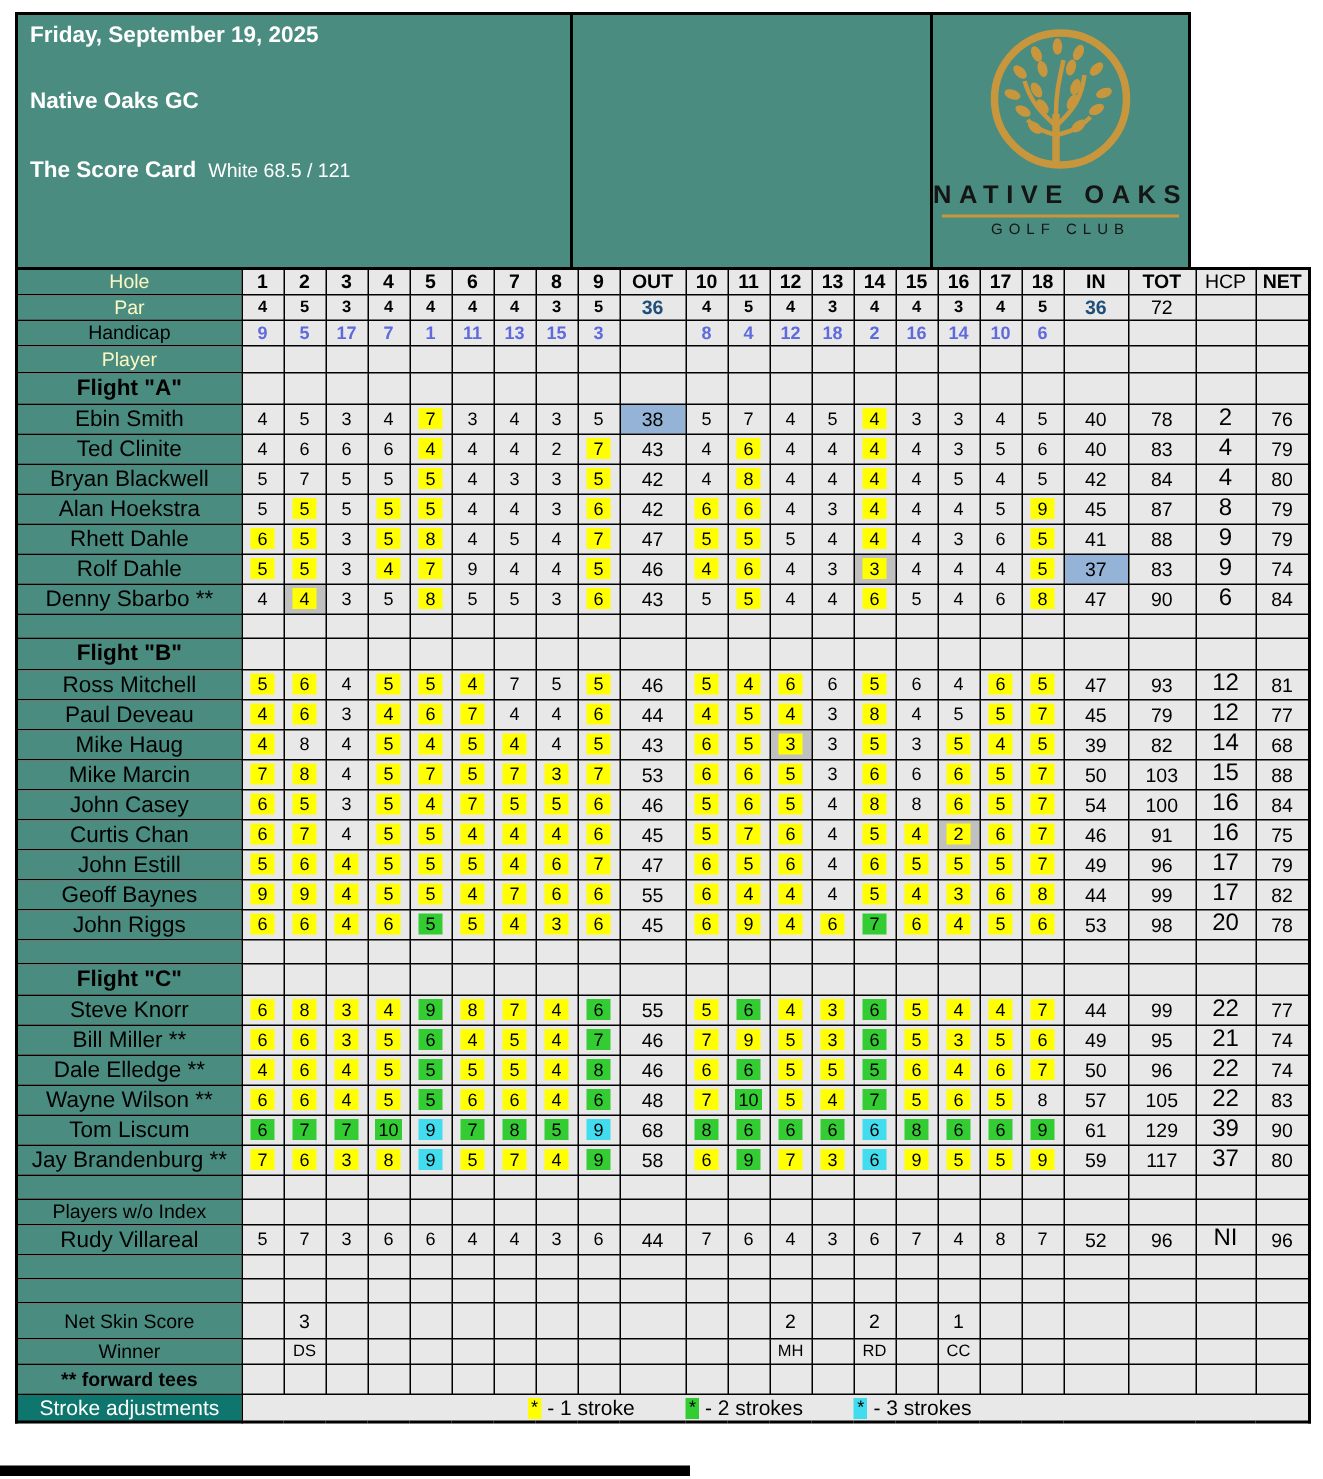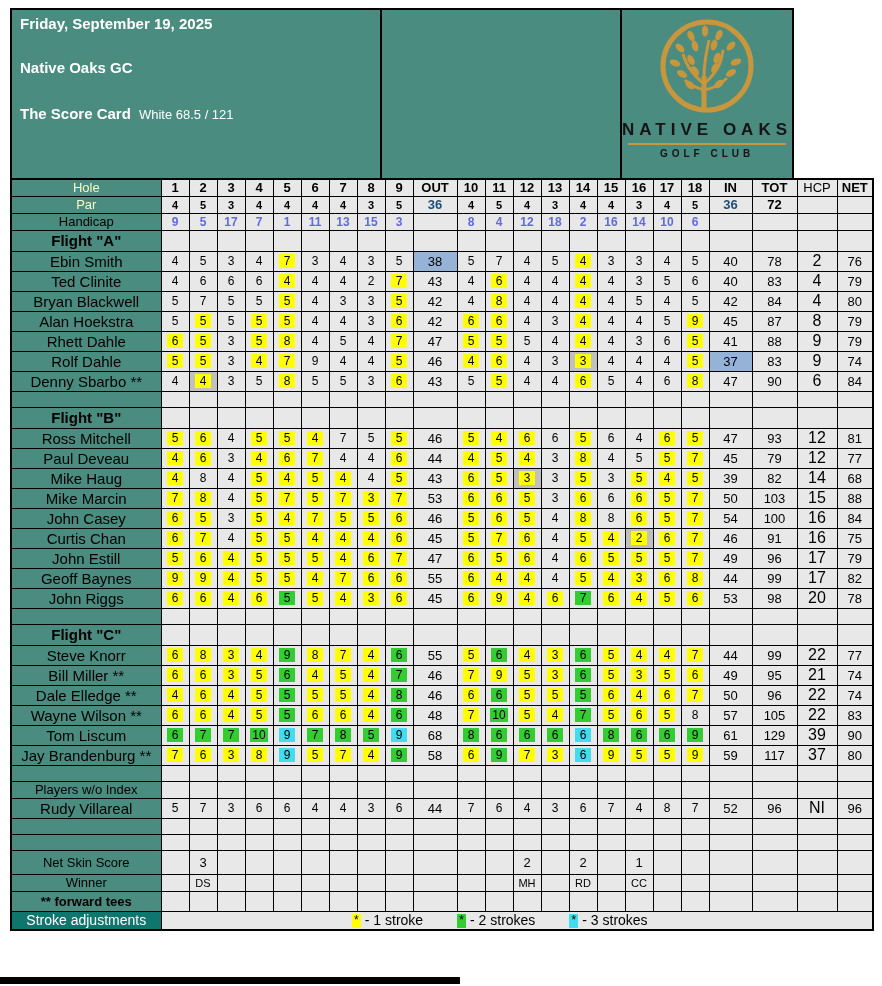--- a/index.html
+++ b/index.html
@@ -12,39 +12,39 @@
   .top-left { width:393px; box-sizing:border-box; padding:5px 0 0 8px; color:#fff; border-right:2px solid #000; }
   .top-mid { width:256px; box-sizing:border-box; border-right:2px solid #000; }
   .top-right { flex:1; display:flex; flex-direction:column; align-items:center; padding-top:4px; }
   .t-date { font-size:15px; font-weight:bold; }
   .t-club { font-size:12px; font-weight:bold; padding-left:7px; margin-top:1px; }
   .t-course { font-size:15px; font-weight:bold; margin-top:27px; }
   .t-scoreline { margin-top:29px; font-size:15px; font-weight:bold; }
   .t-tees { font-weight:normal; font-size:13px; margin-left:8px; }
   .logo-title { color:#151515; font-size:17px; font-weight:600; letter-spacing:5px; margin-top:2px; white-space:nowrap; }
   .logo-rule { width:158px; height:2px; background:#c8963c; margin-top:3px; }
-  .logo-sub { color:#151515; font-size:10px; font-weight:700; letter-spacing:4px; margin-top:3px; white-space:nowrap; }
+  .logo-sub { color:#151515; font-size:10px; font-weight:400; letter-spacing:4px; margin-top:3px; white-space:nowrap; }
 
   
   table.sc { border-collapse:collapse; table-layout:fixed; width:862px; background:#e8e8e8; border:2px solid #000; }
   table.sc td { border:1px solid #000; padding:0; overflow:hidden; white-space:nowrap; text-align:center; vertical-align:middle; }
   td.lbl { background:#4a8c7f; text-align:left; border-right:2px solid #000; }
   .wlabel { color:#fef9c3; font-weight:normal; font-size:13px; padding-left:6px; }
   .blabel { color:#000; font-size:13px; padding-left:6px; }
   .blabel-ind { color:#000; font-size:13px; padding-left:22px; }
   .name { color:#000; font-size:15px; padding-left:7px; }
   .title { color:#000; font-weight:bold; font-size:15px; text-align:center; }
   .score { font-size:12px; color:#000; background:#e8e8e8; }
   .sumv { font-size:13px; }
   .hcpv { font-size:16px; }
   .hole-h { font-weight:bold; font-size:13px; }
   .hcp-h { font-weight:normal; font-size:13px; }
   .par-v { font-weight:bold; font-size:11px; }
   .par-sum { font-weight:bold; color:#1f4e79; font-size:13px; }
-  .tot-par { font-size:13px;font-weight:bold; }
+  .tot-par { font-size:13px; }
   .hdcp-v { font-weight:bold; color:#5f6ade; font-size:12px; }
   .cell-blue { background:#95b3d7 !important; }
   .cell-gray { background:#c0c0c0 !important; }
   .mk { display:inline-block; min-width:12px; padding:0 2px; }
   .mk-y { background:#ffff00; }
   .mk-g { background:#33cc33; }
   .mk-c { background:#42dcef; }
   .skinv { font-size:13px; }
   .winv { font-size:11px; }
   .fwd { color:#000; font-weight:bold; font-size:13px; padding-left:6px; }
@@ -205,20 +205,46 @@
             <td class="score hdcp-v">2</td>
             <td class="score hdcp-v">16</td>
             <td class="score hdcp-v">14</td>
             <td class="score hdcp-v">10</td>
             <td class="score hdcp-v">6</td>
             <td class="score"></td>
             <td class="score"></td>
             <td class="score"></td>
             <td class="score"></td>
           </tr>
+          <tr style="height: 18px;">
+            <td class="lbl wlabel">Player</td>
+            <td class="score"></td>
+            <td class="score"></td>
+            <td class="score"></td>
+            <td class="score"></td>
+            <td class="score"></td>
+            <td class="score"></td>
+            <td class="score"></td>
+            <td class="score"></td>
+            <td class="score"></td>
+            <td class="score"></td>
+            <td class="score"></td>
+            <td class="score"></td>
+            <td class="score"></td>
+            <td class="score"></td>
+            <td class="score"></td>
+            <td class="score"></td>
+            <td class="score"></td>
+            <td class="score"></td>
+            <td class="score"></td>
+            <td class="score"></td>
+            <td class="score"></td>
+            <td class="score"></td>
+            <td class="score"></td>
+          </tr>
           <tr style="height: 21px;">
             <td class="lbl title">Flight "A"</td>
             <td class="score"></td>
             <td class="score"></td>
             <td class="score"></td>
             <td class="score"></td>
             <td class="score"></td>
             <td class="score"></td>
             <td class="score"></td>
             <td class="score"></td>

